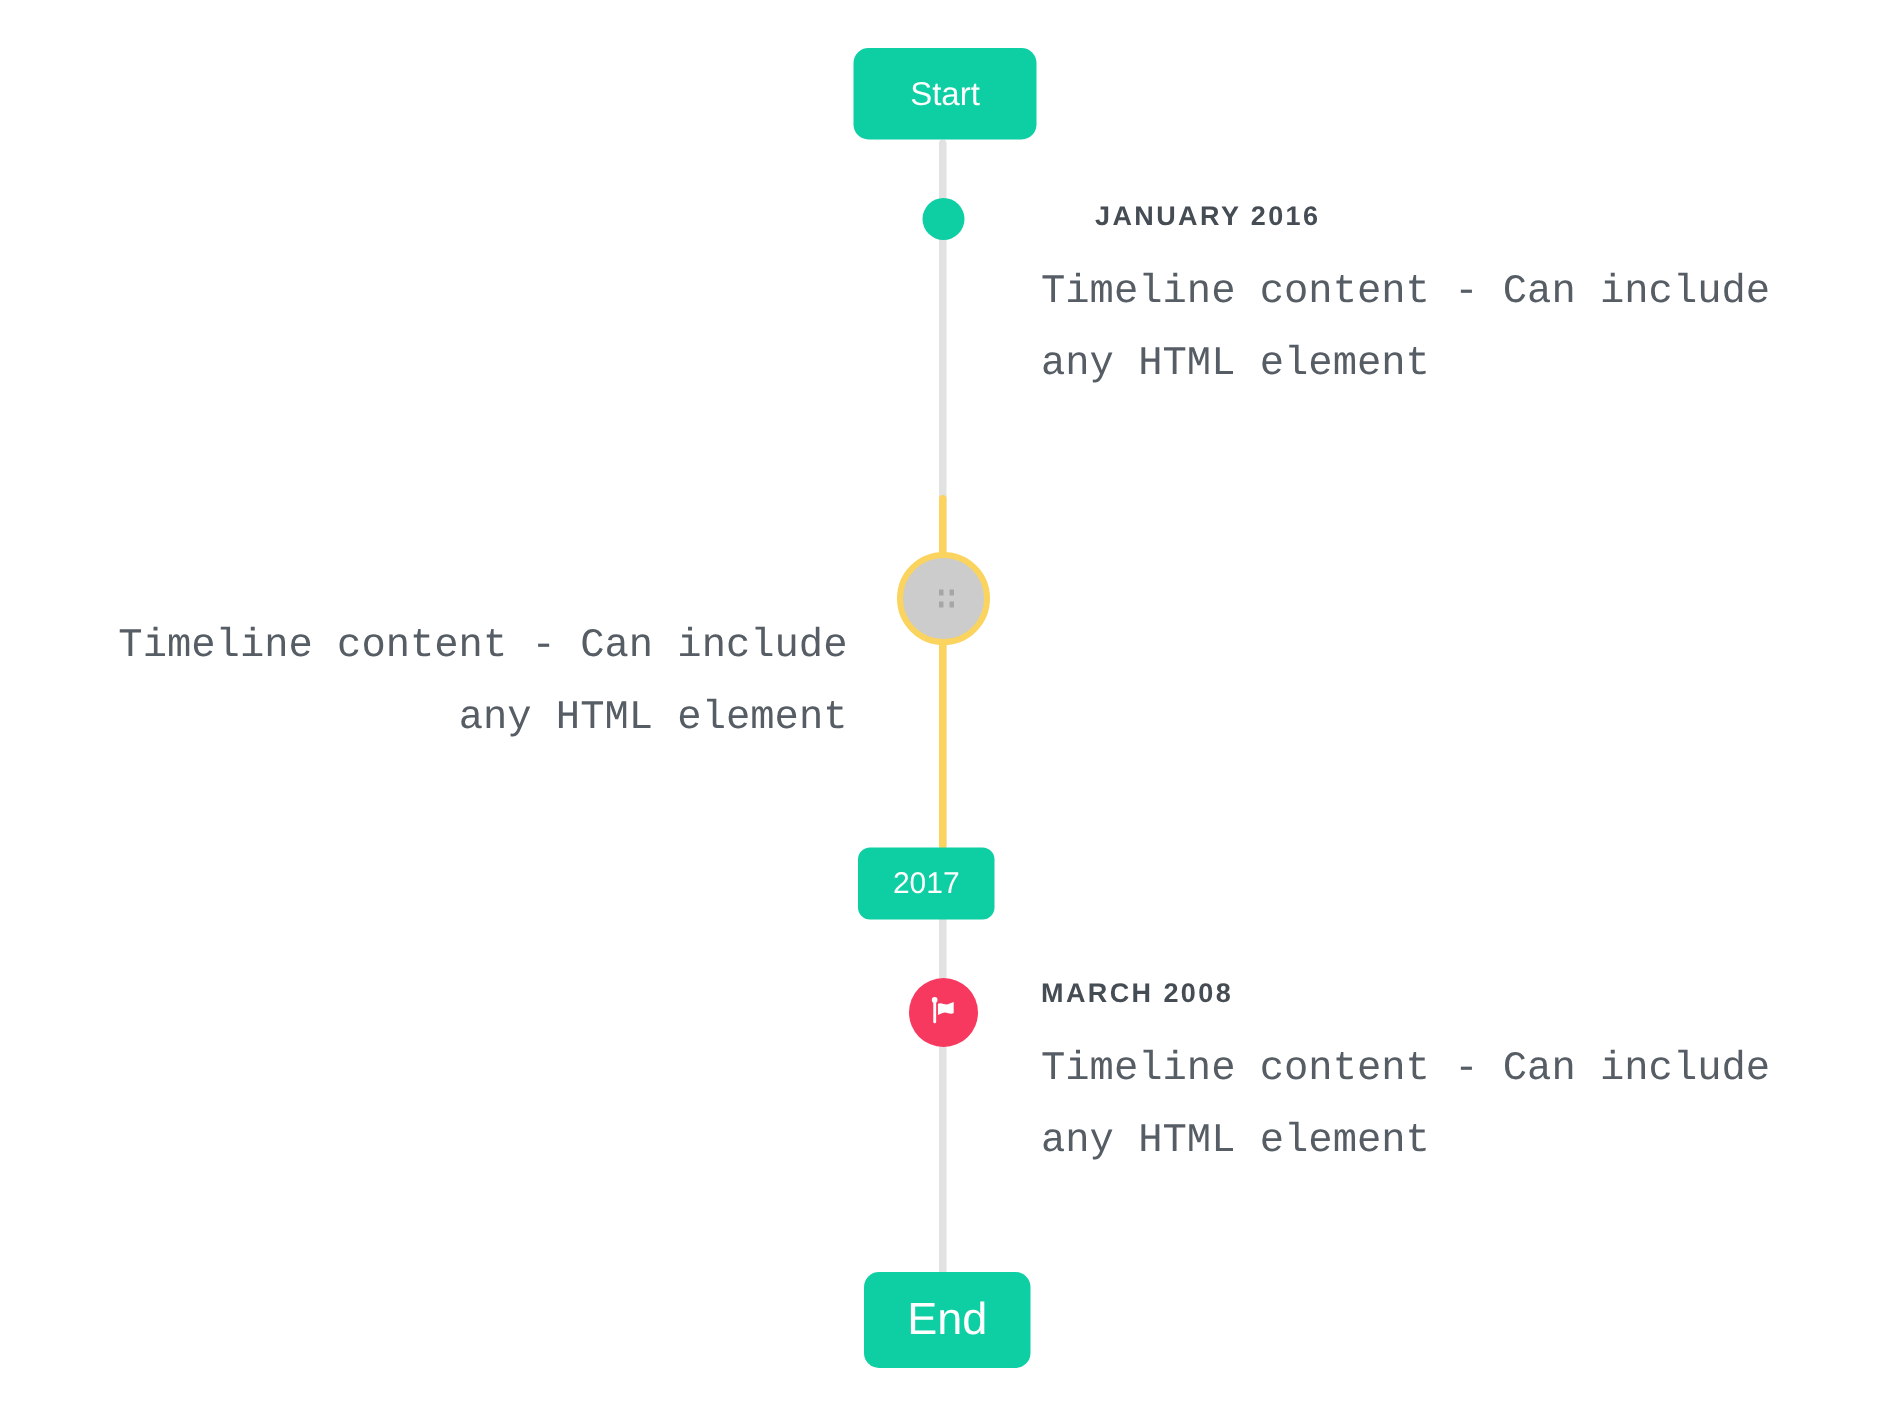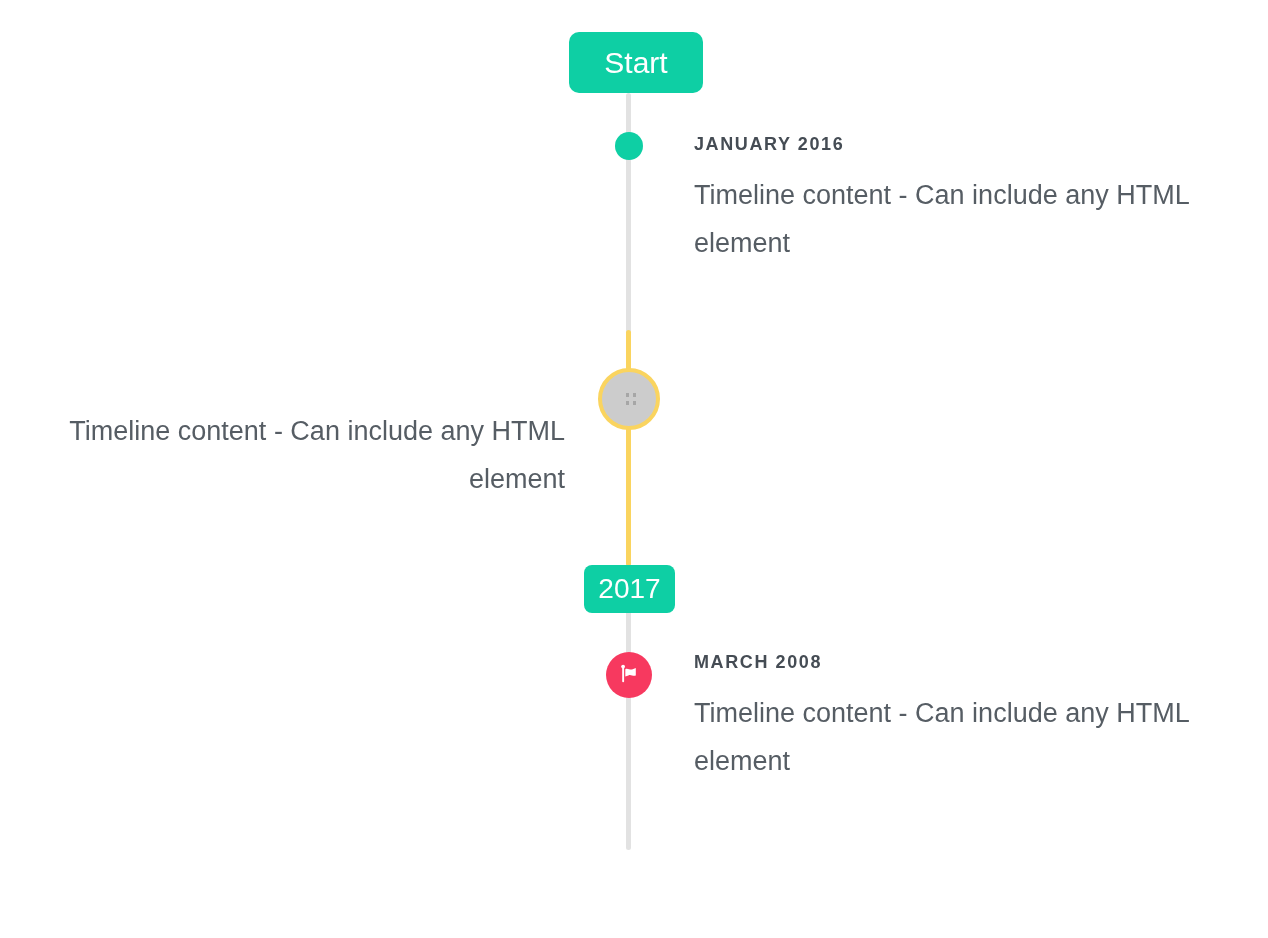--- a/index.html
+++ b/index.html
@@ -26,23 +26,23 @@
   
   .tl-badge {
     position: absolute;
     background: #0ecfa4;
     color: #ffffff;
     display: flex;
     align-items: center;
     justify-content: center;
     box-sizing: border-box;
   }
-  .tl-badge.start { left: 569px; top: 32px;  width: 134px; height: 61px; border-radius: 10px; font-size: 30px; }
+  .tl-badge.start { left: 569px; top: 32px;  width: 122px; height: 61px; border-radius: 10px; font-size: 22px; }
   .tl-badge.end   { left: 576px; top: 848px; width: 111px; height: 64px; border-radius: 10px; font-size: 30px; }
-  .tl-badge.year  { left: 584px; top: 565px; width: 91px;  height: 48px; border-radius: 8px;  font-size: 28px; }
+  .tl-badge.year  { left: 572px; top: 565px; width: 91px;  height: 48px; border-radius: 8px;  font-size: 20px; }
 
   
   .marker { position: absolute; border-radius: 50%; box-sizing: border-box; }
 
   .marker.dot {
     left: 615px; top: 132px;
     width: 28px; height: 28px;
     background: #0ecfa4;
   }
 
@@ -83,26 +83,27 @@
     color: #454c54;
     line-height: 20px;
     white-space: nowrap;
   }
   .entry-content {
     position: absolute;
     font-size: 27px;
     line-height: 48px;
     color: #565d64;
     width: 545px;
+    font-family: Liberation Mono, monospace;
   }
 
   .side-right { left: 694px; text-align: left; }
   .side-left  { left: 20px;  text-align: right; width: 545px; }
 
-  .date-jan { top: 134px; }
+  .date-jan { top: 134px; margin-left: 36px; }
   .content-jan { top: 171px; }
 
   .date-feb { top: 370px; right: 703px; left: auto; }
   .content-feb { top: 407px; }
 
   .date-mar { top: 652px; }
   .content-mar { top: 689px; }
 </style>
 </head>
 <body>
@@ -128,14 +129,15 @@
   <div class="marker flag">
     <svg viewBox="0 0 24 24" aria-hidden="true">
       <circle cx="6.1" cy="3.6" r="1.9"></circle>
       <rect x="5.2" y="4.6" width="1.9" height="14.6" rx="0.9"></rect>
       <path d="M8.3 6.2 C10.8 4.7 13.2 7.6 15.7 6.2 L18.8 5.0 L18.8 12.4 C16.3 13.9 13.9 11.0 11.4 12.4 L8.3 13.6 Z"></path>
     </svg>
   </div>
   <div class="entry-date side-right date-mar">MARCH 2008</div>
   <div class="entry-content side-right content-mar">Timeline content - Can include any HTML element</div>
 
+  <div class="tl-badge end">End</div>
 
 </div>
 
 </body></html>

